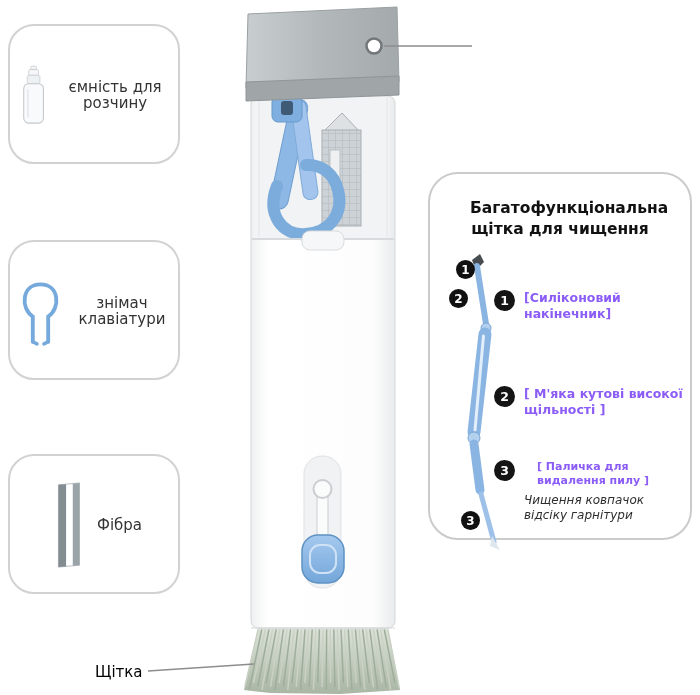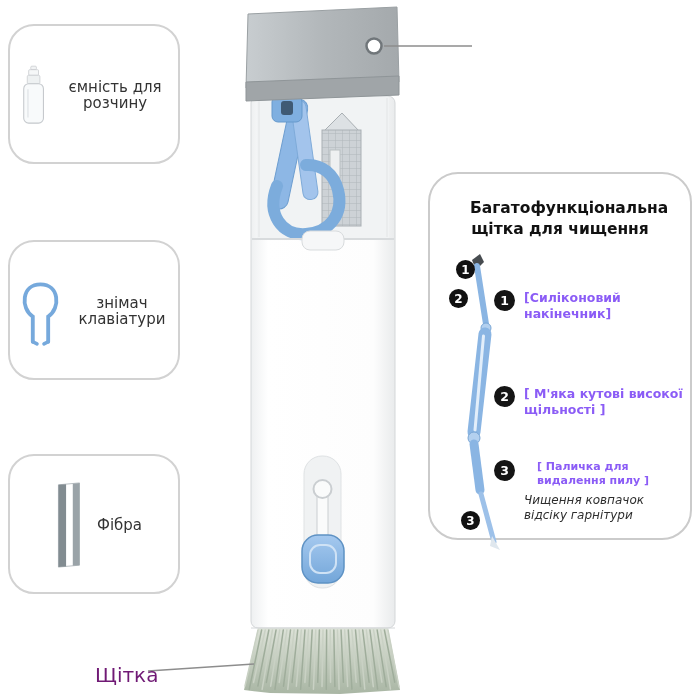--- a/index.html
+++ b/index.html
@@ -12,21 +12,21 @@
   .panel { position:absolute; left:8px; width:172px; height:140px;
            border:2px solid #d2d2d2; border-radius:26px; background:#fff;
            display:flex; flex-direction:row; align-items:center; justify-content:center;
            gap:7px; padding:10px 6px 8px; }
   .panel-1 { top:24px; }
   .panel-2 { top:240px; }
   .panel-3 { top:454px; }
   .panel-label { font-size:15px; color:#333; text-align:center; line-height:1.1; }
 
   .cap-label   { position:absolute; left:482px; top:38px; font-size:15.5px; color:#4a4a4a; }
-  .brush-label { position:absolute; left:95px;  top:663px; font-size:20px;  color:#701a75; }
+  .brush-label { position:absolute; left:95px;  top:663px; font-size:15px;  color:#000000; }
 
   .info-box { position:absolute; left:428px; top:172px; width:264px; height:368px;
               border:2px solid #cbcbcb; border-radius:30px; background:#fff; }
   .info-title { position:absolute; top:24px; left:0; right:0; padding:0 40px;
                 text-align:center; font-weight:bold; font-size:15.5px; color:#111; line-height:1.35; }
   svg.mini { position:absolute; left:14px; top:80px; }
 
   .marker { position:absolute; width:19px; height:19px; border-radius:50%;
             background:#111; color:#fff; font-size:12px; font-weight:bold;
             display:flex; align-items:center; justify-content:center; }

